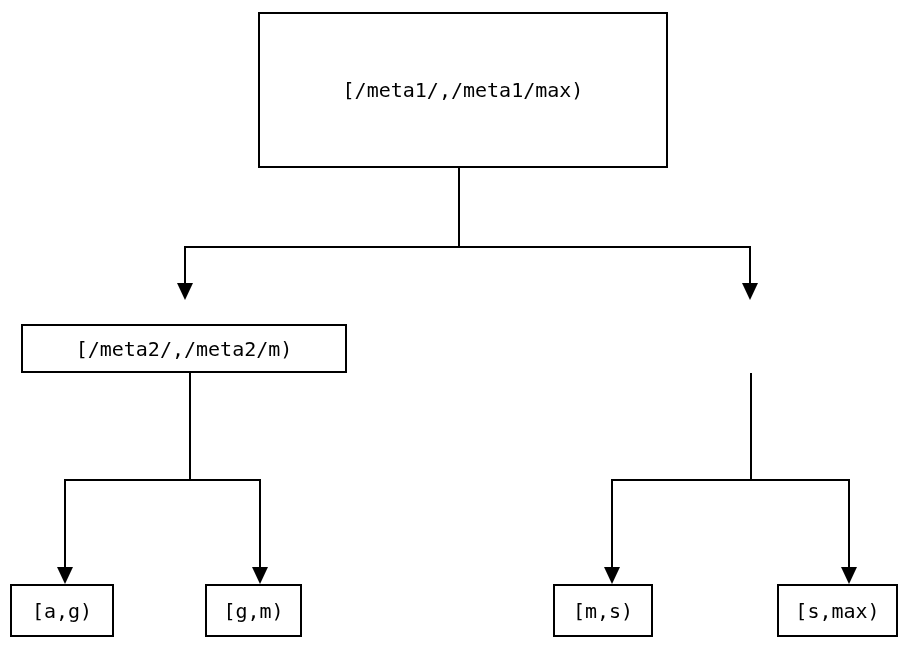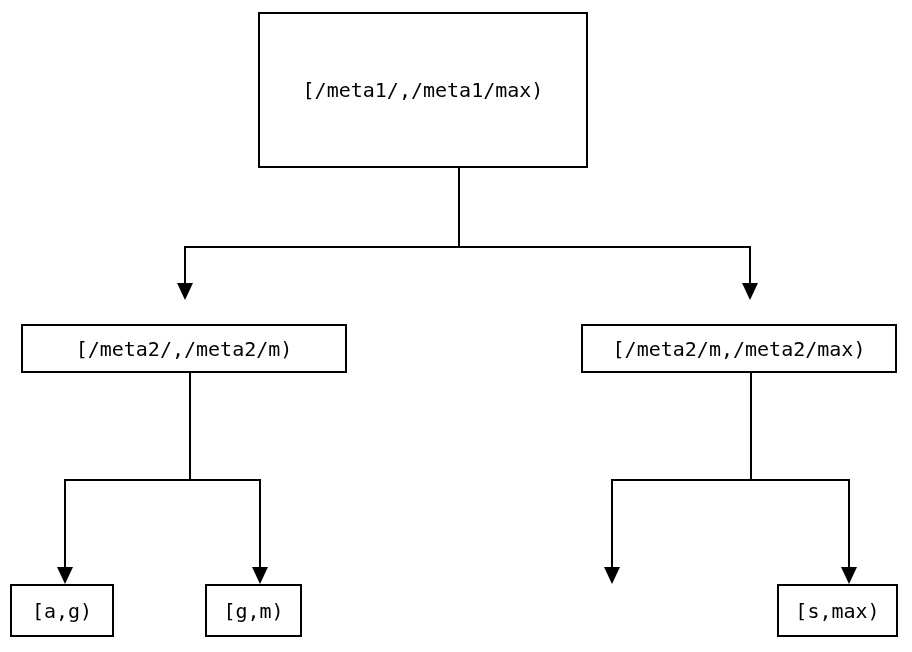--- a/index.html
+++ b/index.html
@@ -53,47 +53,47 @@
     border-left: 8px solid transparent;
     border-right: 8px solid transparent;
     border-top: 17px solid #000000;
   }
 </style>
 </head>
 <body>
 
 <div id="canvas">
 
-  <div class="node node-root" style="left:258px; top:12px; width:330px; height:156px;">[/meta1/,/meta1/max)</div>
+  <div class="node node-root" style="left:258px; top:12px; width:410px; height:156px;">[/meta1/,/meta1/max)</div>
 
   <div class="edge-v" style="left:458px; top:168px; height:80px;"></div>
   <div class="edge-h" style="left:184px; top:246px; width:567px;"></div>
   <div class="edge-v" style="left:184px; top:246px; height:37px;"></div>
   <div class="arrowhead" style="left:177px; top:283px;"></div>
   <div class="edge-v" style="left:749px; top:246px; height:37px;"></div>
   <div class="arrowhead" style="left:742px; top:283px;"></div>
 
   <div class="node node-mid" style="left:21px; top:324px; width:326px; height:49px;text-align:center;">[/meta2/,/meta2/m)</div>
 
-  <div class="node node-mid" style="left:581px; top:324px; width:316px; height:49px;">[/meta2/m,/meta2/max)</div>
 
   <div class="edge-v" style="left:189px; top:373px; height:108px;"></div>
   <div class="edge-h" style="left:64px; top:479px; width:196px;"></div>
   <div class="edge-v" style="left:64px; top:479px; height:88px;"></div>
   <div class="arrowhead" style="left:57px; top:567px;"></div>
   <div class="edge-v" style="left:259px; top:479px; height:88px;"></div>
   <div class="arrowhead" style="left:252px; top:567px;"></div>
 
   <div class="edge-v" style="left:750px; top:373px; height:108px;"></div>
   <div class="edge-h" style="left:611px; top:479px; width:239px;"></div>
   <div class="edge-v" style="left:611px; top:479px; height:88px;"></div>
   <div class="arrowhead" style="left:604px; top:567px;"></div>
   <div class="edge-v" style="left:848px; top:479px; height:88px;"></div>
   <div class="arrowhead" style="left:841px; top:567px;"></div>
 
   <div class="node node-leaf" style="left:10px; top:584px; width:104px; height:53px;">[a,g)</div>
 
   <div class="node node-leaf" style="left:205px; top:584px; width:97px; height:53px;">[g,m)</div>
 
+  <div class="node node-leaf" style="left:553px; top:584px; width:100px; height:53px;">[m,s)</div>
 
   <div class="node node-leaf" style="left:777px; top:584px; width:121px; height:53px;">[s,max)</div>
 
 </div>
 
 </body></html>

